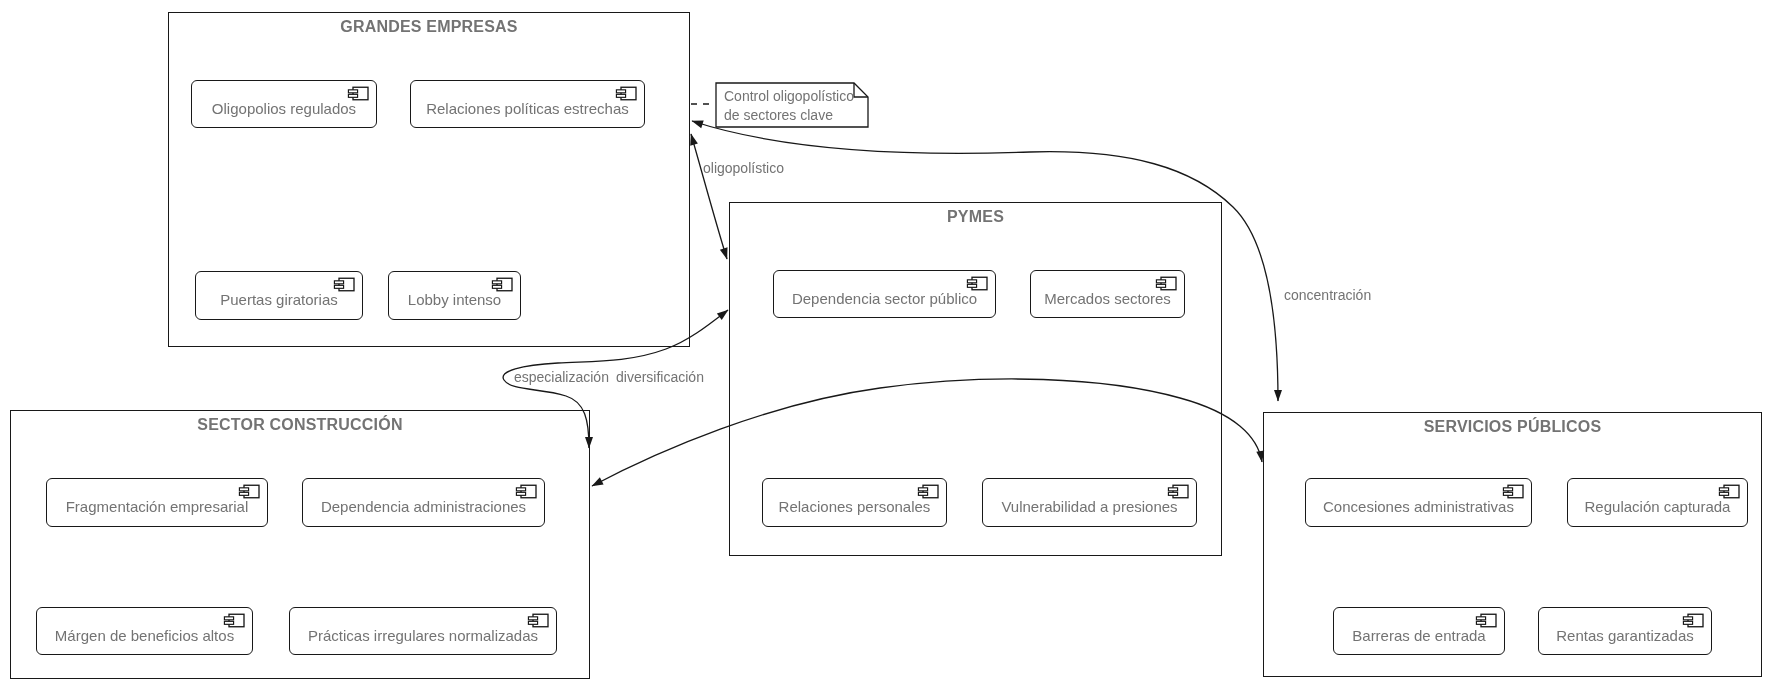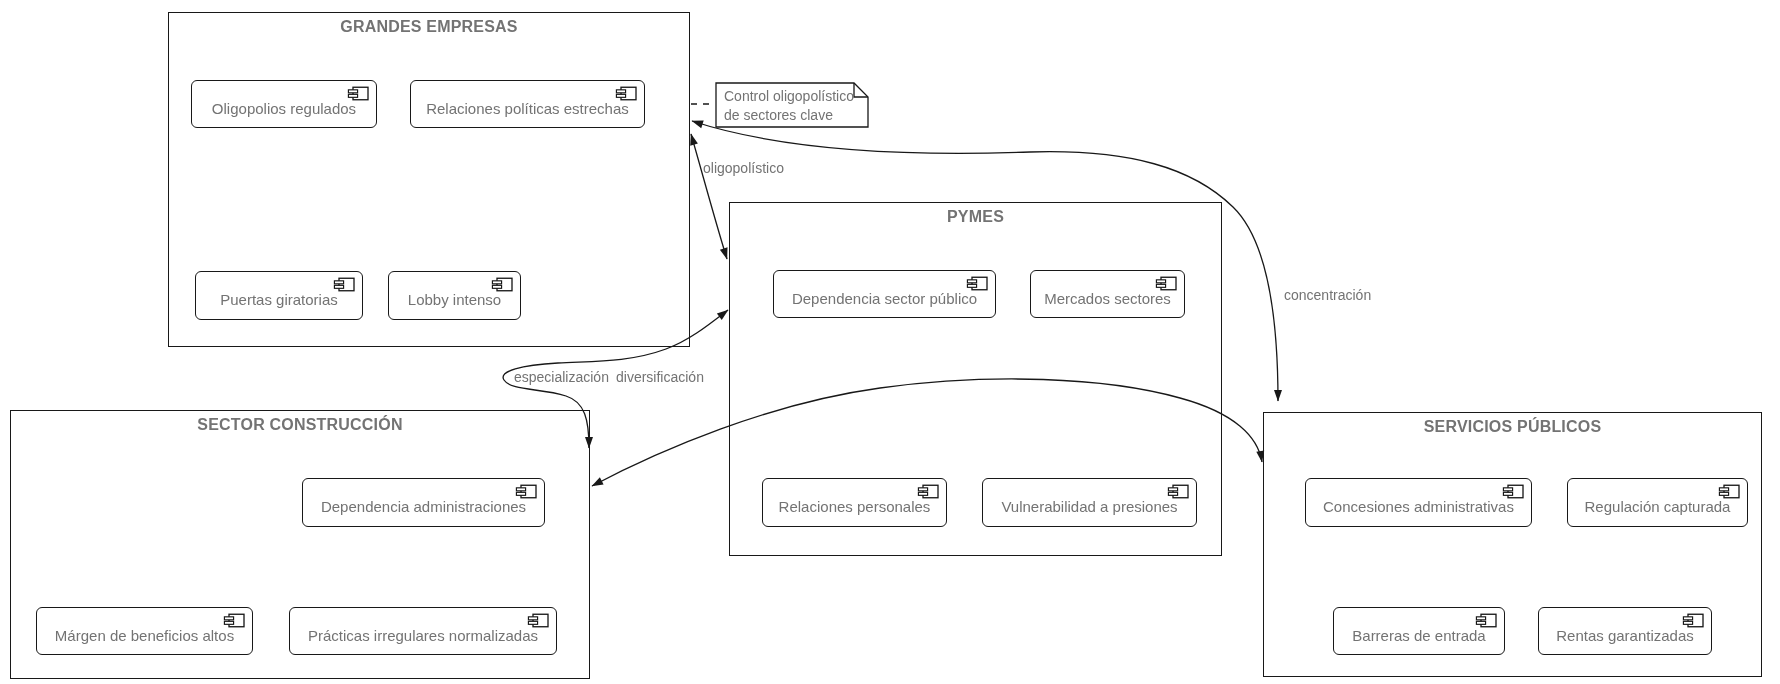--- a/index.html
+++ b/index.html
@@ -133,20 +133,28 @@
   </div>
   <div class="component" style="left:982px; top:478px; width:215px; height:49px;">
     <svg class="cicon" width="22" height="15" viewBox="0 0 26 18">
         <rect x="7" y="1.5" width="18" height="15" fill="#fff" stroke="#181818" stroke-width="1.6"></rect>
         <rect x="1.5" y="4.6" width="11" height="3.6" fill="#fff" stroke="#181818" stroke-width="1.4"></rect>
         <rect x="1.5" y="10" width="11" height="3.6" fill="#fff" stroke="#181818" stroke-width="1.4"></rect>
       </svg>
     <span class="clabel">Vulnerabilidad a presiones</span>
   </div>
 
+  <div class="component" style="left:46px; top:478px; width:222px; height:49px;">
+    <svg class="cicon" width="22" height="15" viewBox="0 0 26 18">
+        <rect x="7" y="1.5" width="18" height="15" fill="#fff" stroke="#181818" stroke-width="1.6"></rect>
+        <rect x="1.5" y="4.6" width="11" height="3.6" fill="#fff" stroke="#181818" stroke-width="1.4"></rect>
+        <rect x="1.5" y="10" width="11" height="3.6" fill="#fff" stroke="#181818" stroke-width="1.4"></rect>
+      </svg>
+    <span class="clabel">Fragmentación empresarial</span>
+  </div>
   <div class="component" style="left:302px; top:478px; width:243px; height:49px;">
     <svg class="cicon" width="22" height="15" viewBox="0 0 26 18">
         <rect x="7" y="1.5" width="18" height="15" fill="#fff" stroke="#181818" stroke-width="1.6"></rect>
         <rect x="1.5" y="4.6" width="11" height="3.6" fill="#fff" stroke="#181818" stroke-width="1.4"></rect>
         <rect x="1.5" y="10" width="11" height="3.6" fill="#fff" stroke="#181818" stroke-width="1.4"></rect>
       </svg>
     <span class="clabel">Dependencia administraciones</span>
   </div>
   <div class="component" style="left:36px; top:607px; width:217px; height:48px;">
     <svg class="cicon" width="22" height="15" viewBox="0 0 26 18">

